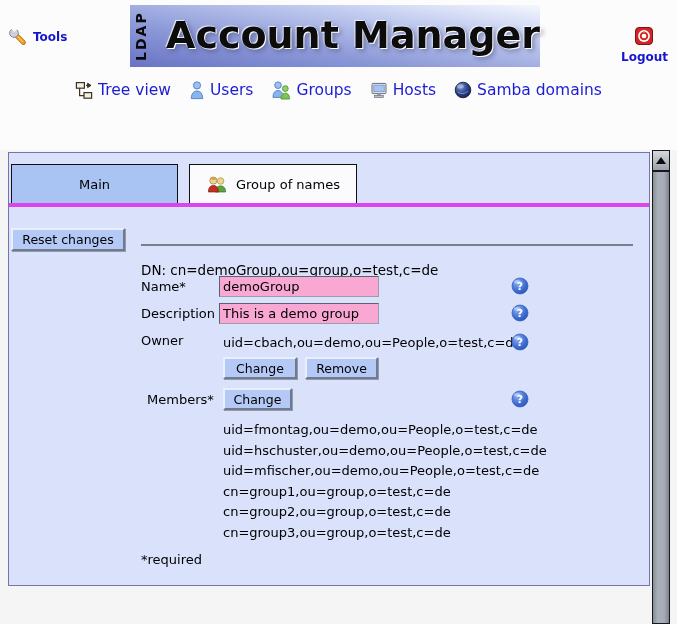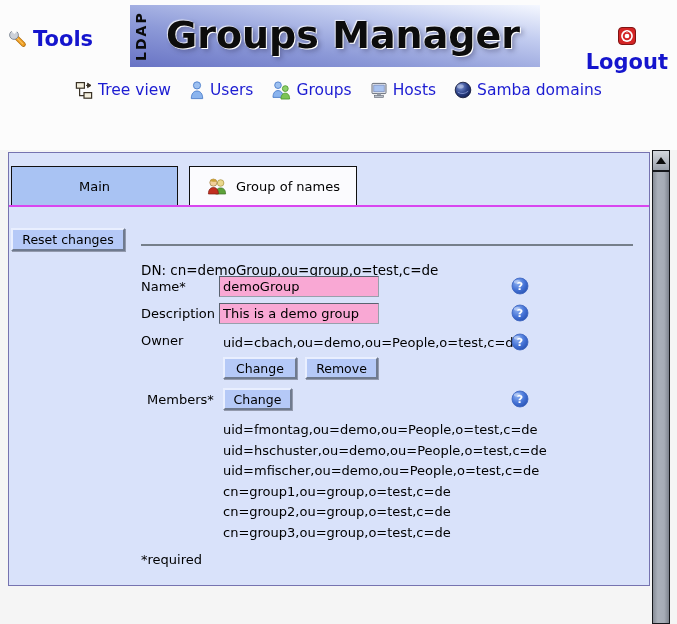--- a/index.html
+++ b/index.html
@@ -4,36 +4,36 @@
 <style>
   * { margin:0; padding:0; box-sizing:border-box; }
   html,body { width:677px; height:624px; }
   body { font-family:"DejaVu Sans","Liberation Sans",sans-serif; background:#f5f5f5; color:#000; }
   #page { position:relative; width:677px; height:624px; overflow:hidden; background:#f5f5f5; }
   .header-bg { position:absolute; left:0; top:0; width:677px; height:150px; background:#fcfcfc; }
 
   
   .tools { position:absolute; left:8px; top:27px; display:flex; align-items:center; gap:5px; cursor:pointer; }
   .logout { position:absolute; right:9px; top:27px; display:flex; align-items:center; gap:5px; cursor:pointer;flex-direction:column; }
-  .hdr-lbl { color:#1515cd; font-weight:bold; font-size:21px; }
+  .hdr-lbl { color:#1515cd; font-weight:bold; font-size:12px; }
   .logo { position:absolute; left:130px; top:5px; width:410px; height:62px;
           background:linear-gradient(to top right,#6873c4 0%,#8d9ad8 35%,#c3cdf0 72%,#f5f8ff 100%); }
   .logo-ldap { position:absolute; left:3px; top:0; height:100%; display:flex; align-items:center; justify-content:center;
                writing-mode:vertical-rl; transform:rotate(180deg); font-weight:bold; font-size:14px; letter-spacing:2px; color:#0a0a0a; }
   .logo-title { position:absolute; left:36px; top:50%; transform:translateY(-53%); font-size:38px; font-weight:bold; color:#0c0c0c;
                 white-space:nowrap; text-shadow:1px 1px 0 #ffffff, -1px -1px 1px rgba(255,255,255,.8), 3px 3px 5px rgba(50,50,90,.4); }
 
   
   .navbar { position:absolute; left:0; top:80px; width:677px; display:flex; justify-content:center; align-items:center; gap:18px; }
   .nav-item { display:flex; align-items:center; gap:5px; cursor:pointer; }
   .nav-lbl { color:#1c1cd2; font-size:15.5px; }
 
   
   .panel { position:absolute; left:8px; top:152px; width:642px; height:434px; background:#d9e2fa; border:1px solid #7673b0; }
-  .tabstrip { position:absolute; left:0; top:0; width:100%; height:54px; border-bottom:2px solid #d946ef;
+  .tabstrip { position:absolute; left:0; top:0; width:100%; height:54px; border-bottom:4px solid #d946ef;
               display:flex; align-items:flex-end; padding-left:2px; gap:11px; }
   .tab { height:39px; border:1px solid #101010; border-bottom:none; display:flex; align-items:center; justify-content:center;
          font-size:13px; cursor:pointer; }
   .tab.active { width:167px; background:#a9c3f3; }
   .tab.plugin { width:168px; background:#fbfbfe; gap:8px; }
 
   .btn { background:#b5c9f7; border:2px solid; border-color:#e9efff #6f7a8e #6f7a8e #e9efff;
          box-shadow:1px 1px 0 rgba(90,95,110,.55); font-family:inherit; font-size:12.5px; color:#000; cursor:pointer; }
   .reset-btn { position:absolute; left:2px; top:75px; width:114px; height:23px; }
 
@@ -88,21 +88,21 @@
         <path d="M8.4 8.4 L14.6 14.6" stroke="#f8c05e" stroke-width="1.2" stroke-linecap="round"></path>
         <circle cx="6" cy="6" r="4.4" fill="#ccd1da" stroke="#7c8391" stroke-width="0.9"></circle>
         <rect x="3.4" y="-0.6" width="5.2" height="4.4" fill="#fcfcfc" transform="rotate(45 6 1.6)"></rect>
       </svg>
     </span>
     <span class="hdr-lbl">Tools</span>
   </div>
 
   <div class="logo">
     <span class="logo-ldap">LDAP</span>
-    <span class="logo-title">Groups Manager</span>
+    <span class="logo-title">Account Manager</span>
   </div>
 
   <div class="logout">
     <span>
       <svg width="18" height="18" viewBox="0 0 18 18">
         <rect x="0.5" y="0.5" width="17" height="17" rx="3.5" fill="#d42525" stroke="#7d1414"></rect>
         <circle cx="9" cy="9" r="5.9" fill="#ffffff"></circle>
         <circle cx="9" cy="9" r="3.3" fill="none" stroke="#d42525" stroke-width="1.9"></circle>
         <rect x="8.1" y="3.6" width="1.8" height="2.6" fill="#ffffff"></rect>
         <rect x="8.3" y="4.3" width="1.4" height="2.6" fill="#d42525"></rect>

